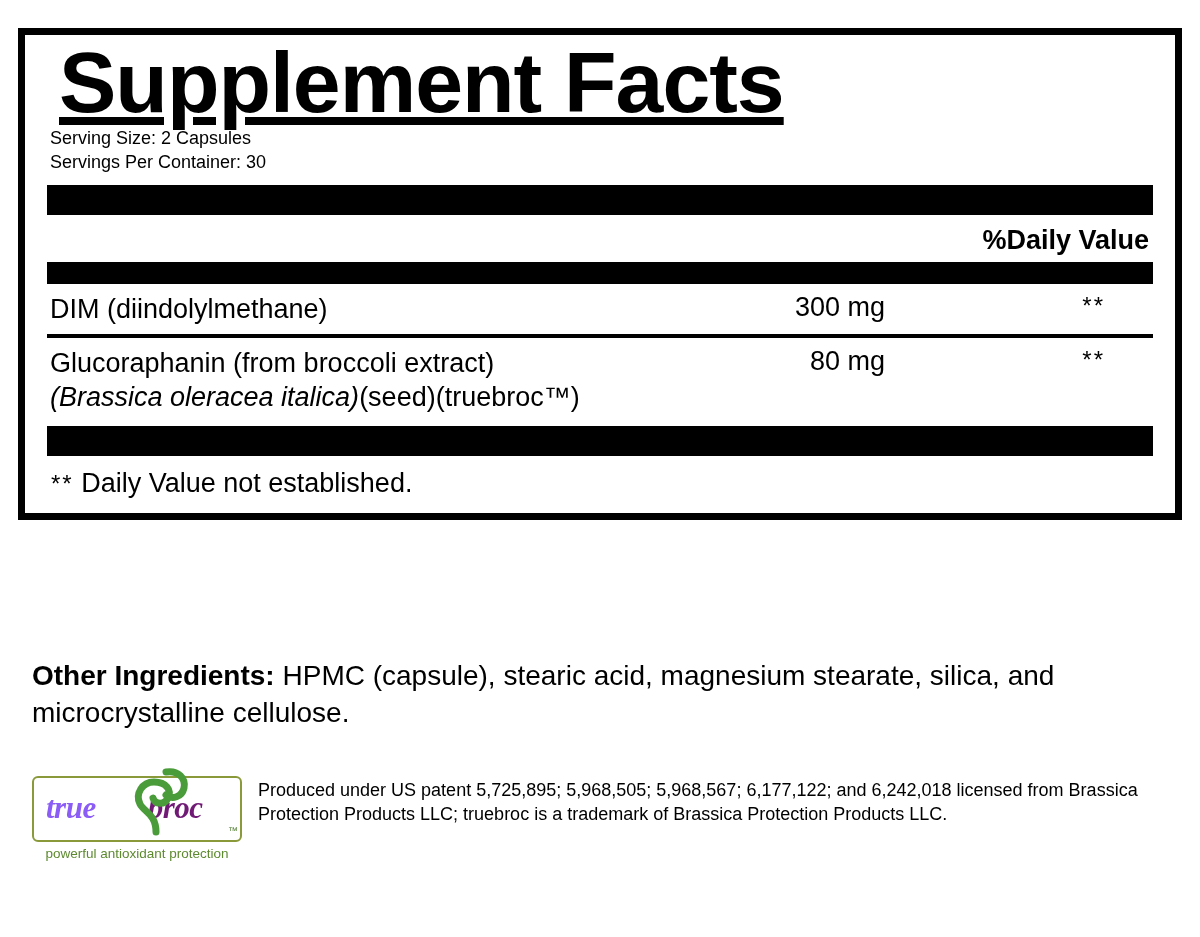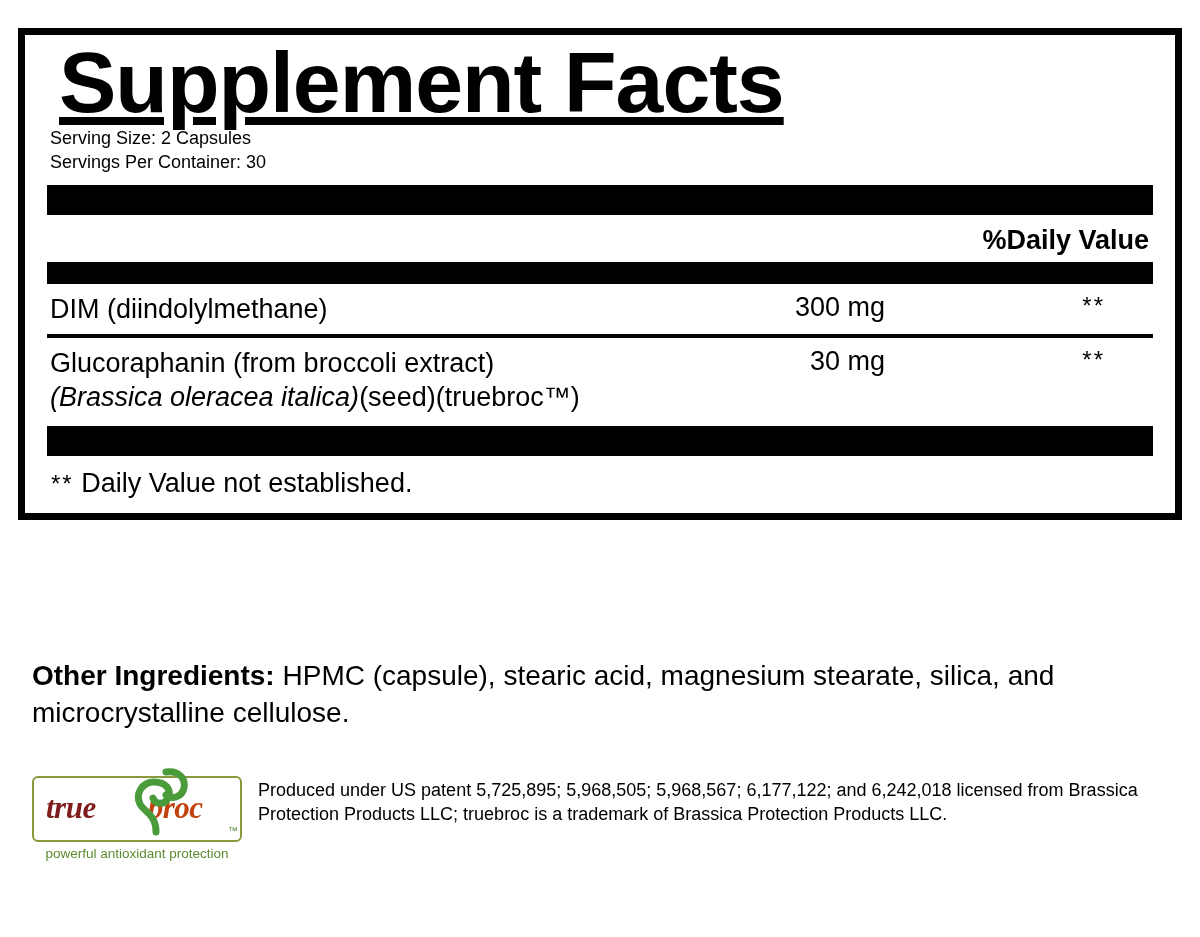--- a/index.html
+++ b/index.html
@@ -172,22 +172,22 @@
     position: absolute;
     left: 12px;
     top: 12px;
     font-size: 31px;
     color: #5d8a2f;
     font-family: "Liberation Serif", serif;
     font-style: italic;
     font-weight: bold;
     letter-spacing: -0.5px;
   }
-  .logo-word .t-true { color: #7f1d1d; }
-  .logo-word .t-broc { color: #c2410c; margin-left: 52px; }
+  .logo-word .t-true { color: #8b5cf6; }
+  .logo-word .t-broc { color: #701a75; margin-left: 52px; }
   .logo-swirl {
     position: absolute;
     left: 92px;
     top: -14px;
     width: 64px;
     height: 74px;
   }
   .logo-tm {
     position: absolute;
     right: 2px;
@@ -235,21 +235,21 @@
       <div class="ing-name">DIM (diindolylmethane)</div>
       <div class="ing-amount">300 mg</div>
       <div class="ing-dv">**</div>
     </div>
 
     <div class="ing-row last">
       <div class="ing-name">
         <span>Glucoraphanin (from broccoli extract)</span>
         <span class="ing-sub"><span class="ital">(Brassica oleracea italica)</span><span>(seed)(truebroc™)</span></span>
       </div>
-      <div class="ing-amount">30 mg</div>
+      <div class="ing-amount">80 mg</div>
       <div class="ing-dv">**</div>
     </div>
 
     <div class="bar-bottom"></div>
 
     <div class="footnote"><span class="stars">**</span> <span>Daily Value not established.</span></div>
 
   </div>
 
   <div class="other-ing">

